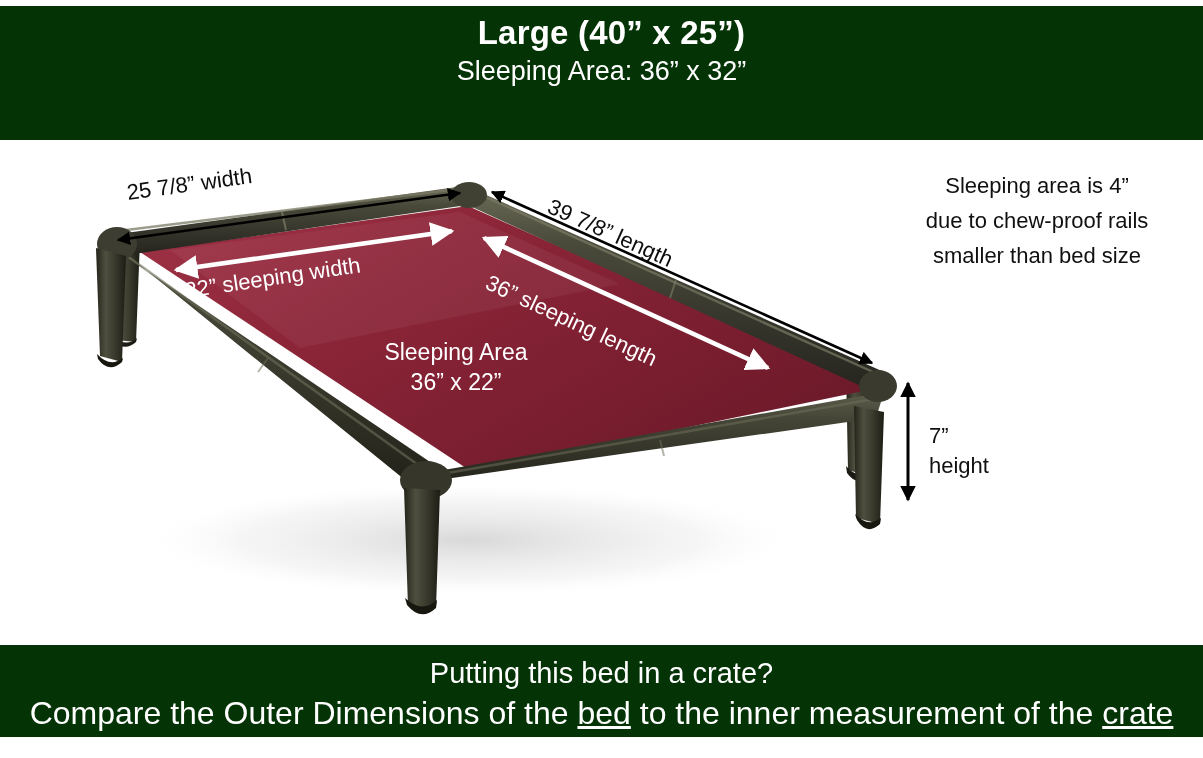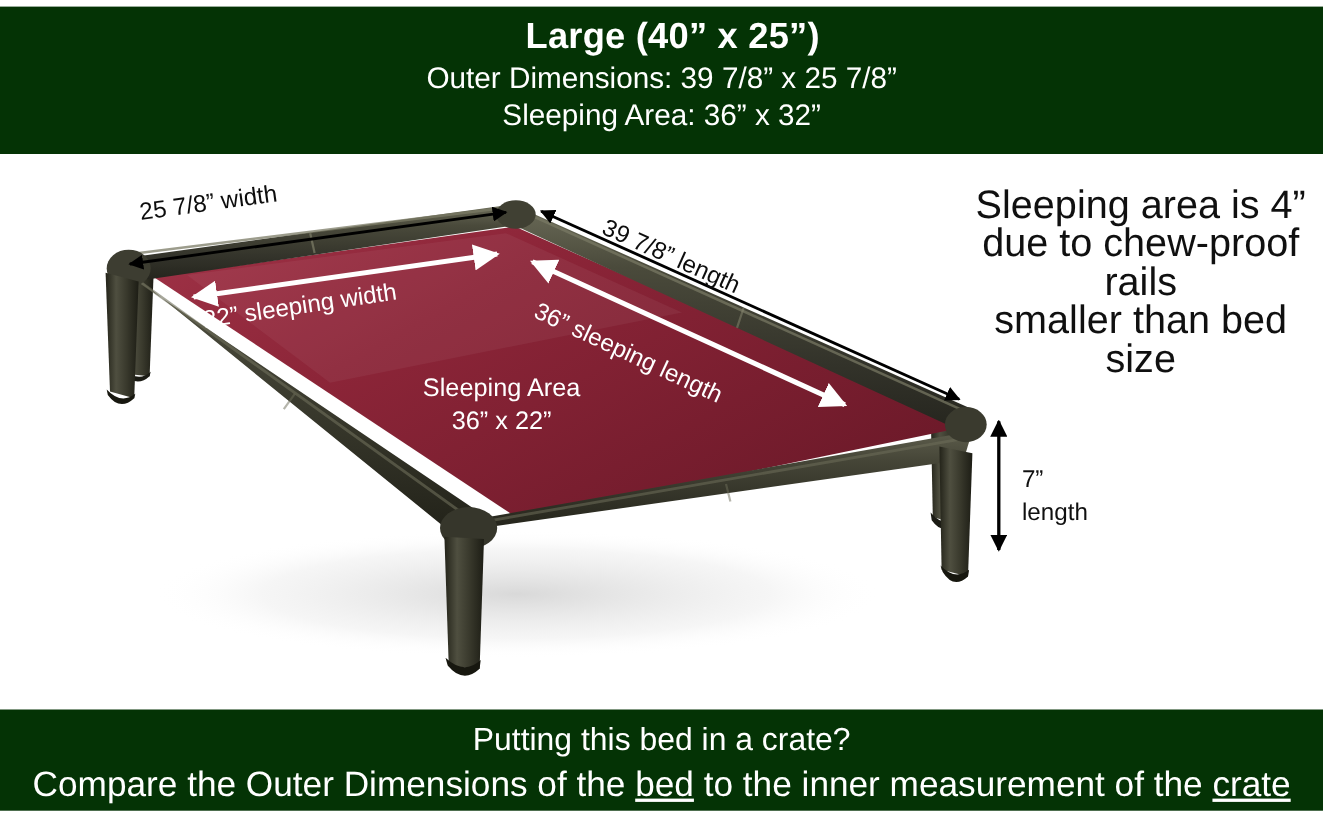--- a/index.html
+++ b/index.html
@@ -69,42 +69,41 @@
   #scene svg { display: block; }
 
   
   #side-note {
     position: absolute;
     left: 876px;
     top: 168px;
     width: 322px;
     text-align: center;
     color: #101010;
-    font-size: 36px;
+    font-size: 22px;
     line-height: 35px;
   }
   #height-label {
     position: absolute;
     left: 929px;
     top: 421px;
     width: 90px;
     text-align: left;
     color: #101010;
     font-size: 22px;
     line-height: 30px;
   }
 </style>
 </head>
 <body>
 
 <div id="page">
 
   <div id="top-banner" class="banner">
     <div class="banner-title">Large (40” x 25”)</div>
-    <div class="banner-line">Outer Dimensions:  39 7/8” x 25 7/8”</div>
     <div class="banner-line">Sleeping Area: 36” x 32”</div>
   </div>
 
   <div id="scene">
     <svg width="1203" height="505" viewBox="0 0 1203 505" xmlns="http://www.w3.org/2000/svg">
       <defs>
         <linearGradient id="fabricGrad" x1="0" y1="0" x2="1" y2="0.65">
           <stop offset="0%" stop-color="#a03347"></stop>
           <stop offset="38%" stop-color="#8c2538"></stop>
           <stop offset="100%" stop-color="#6e1a2a"></stop>
@@ -221,21 +220,21 @@
   </div>
 
   <div id="side-note">
     <div>Sleeping area is 4”</div>
     <div>due to chew-proof rails</div>
     <div>smaller than bed size</div>
   </div>
 
   <div id="height-label">
     <div>7”</div>
-    <div>length</div>
+    <div>height</div>
   </div>
 
   <div id="bottom-banner" class="banner">
     <div class="banner-q">Putting this bed in a crate?</div>
     <div class="banner-compare">
       <span>Compare the Outer Dimensions of the </span><span class="u">bed</span><span> to the inner measurement of the </span><span class="u">crate</span>
     </div>
   </div>
 
 </div>

